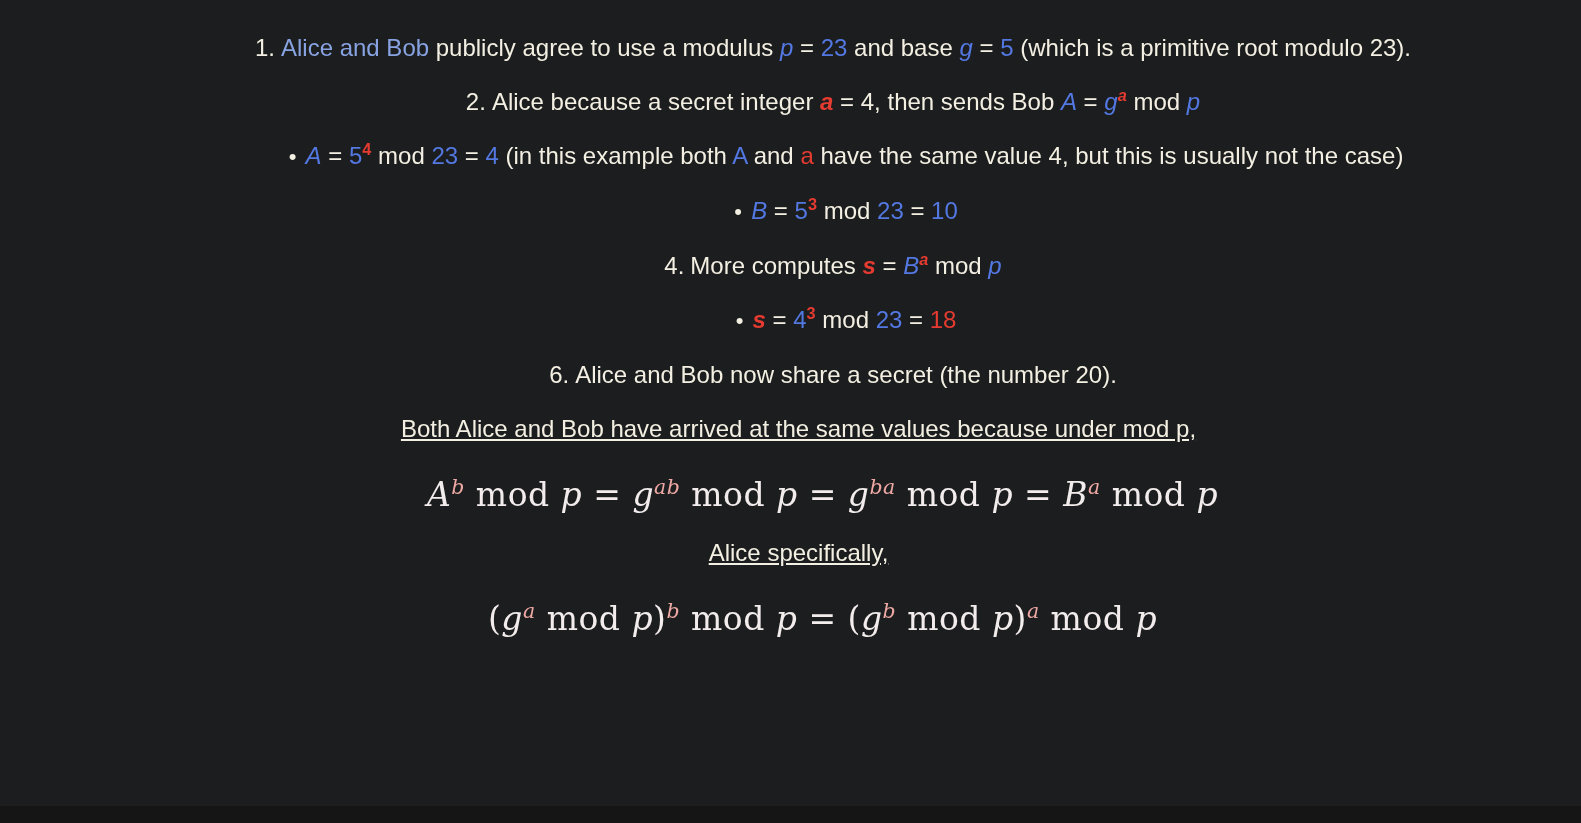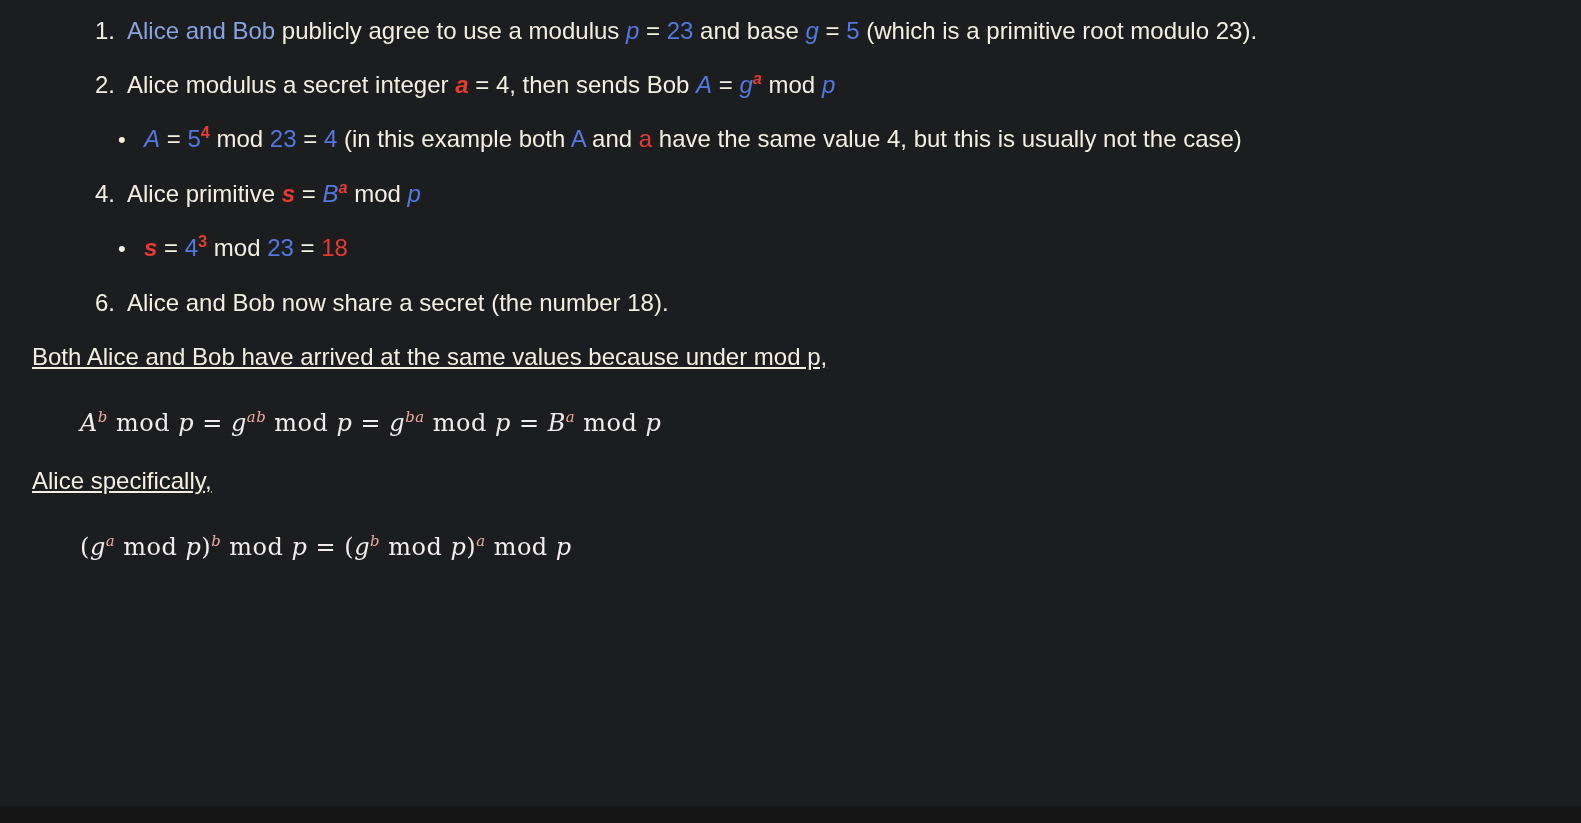--- a/index.html
+++ b/index.html
@@ -9,23 +9,24 @@
     height: 823px;
     overflow: hidden;
     background: var(--page_bg, #1c1d1e);
     font-family: "Liberation Sans", sans-serif;
   }
   .page {
     position: relative;
     width: 100%;
     height: 100%;
     box-sizing: border-box;
-    padding: 13px 16px 0 32px;
+    padding: 30px 16px 0 32px;
     color: var(--text, #f3efe2);
     font-size: 24px;
+    text-align: center;
   }
   .line { white-space: nowrap; }
   .step {
     margin-left: 63px;
     line-height: 36px;
     margin-bottom: 18px;
   }
   .bullet {
     margin-left: 86px;
     line-height: 36px;
@@ -43,21 +44,21 @@
   .paragraph {
     margin: 8px 0 0 0;
     line-height: 36px;
     text-decoration: underline;
   }
   .paragraph + .math { margin-top: 24px; }
   .math {
     margin: 24px 0 16px 48px;
     line-height: 48px;
     font-family: "DejaVu Serif", serif;
-    font-size: 24px;
+    font-size: 33px;
     color: var(--math_text, #f2ecec);
     letter-spacing: 0.5px;
   }
   
   .seg-p  { color: var(--text, #f3efe2); }
   .seg-l  { color: var(--link, #88a3e2); text-decoration: none; cursor: pointer; }
   .seg-bi { color: var(--public_blue, #5378e2); font-style: italic; }
   .seg-b  { color: var(--public_blue, #5378e2); }
   .seg-ri { color: var(--secret_red, #e53b31); font-style: italic; font-weight: bold; }
   .seg-r  { color: var(--secret_red, #e53b31); }
@@ -94,22 +95,23 @@
     height: 17px;
     background: var(--bottom_strip, #151515);
   }
 </style>
 </head>
 <body>
 
 <div class="page">
   <div class="bottom-strip"></div>
 <div class="line step"><span class="marker">1.</span><a class="seg-l" href="#">Alice and Bob</a><span class="seg-p"> publicly agree to use a modulus </span><span class="seg-bi">p</span><span class="seg-p"> = </span><span class="seg-b">23</span><span class="seg-p"> and base </span><span class="seg-bi">g</span><span class="seg-p"> = </span><span class="seg-b">5</span><span class="seg-p"> (which is a primitive root modulo 23).</span></div>
-    <div class="line step"><span class="marker">2.</span><span class="seg-p">Alice modulus a secret integer </span><span class="seg-ri">a</span><span class="seg-p"> = 4, then sends Bob </span><span class="seg-bi">A</span><span class="seg-p"> = </span><span class="seg-bi">g</span><span class="seg-sri">a</span><span class="seg-p"> mod </span><span class="seg-bi">p</span></div>
+    <div class="line step"><span class="marker">2.</span><span class="seg-p">Alice because a secret integer </span><span class="seg-ri">a</span><span class="seg-p"> = 4, then sends Bob </span><span class="seg-bi">A</span><span class="seg-p"> = </span><span class="seg-bi">g</span><span class="seg-sri">a</span><span class="seg-p"> mod </span><span class="seg-bi">p</span></div>
     <div class="line bullet"><span class="bullet-glyph">•</span><span class="seg-bi">A</span><span class="seg-p"> = </span><span class="seg-b">5</span><span class="seg-sr">4</span><span class="seg-p"> mod </span><span class="seg-b">23</span><span class="seg-p"> = </span><span class="seg-b">4</span><span class="seg-p"> (in this example both </span><span class="seg-b">A</span><span class="seg-p"> and </span><span class="seg-rl">a</span><span class="seg-p"> have the same value 4, but this is usually not the case)</span></div>
-    <div class="line step"><span class="marker">4.</span><span class="seg-p">Alice primitive </span><span class="seg-ri">s</span><span class="seg-p"> = </span><span class="seg-bi">B</span><span class="seg-sri">a</span><span class="seg-p"> mod </span><span class="seg-bi">p</span></div>
+    <div class="line bullet"><span class="bullet-glyph">•</span><span class="seg-bi">B</span><span class="seg-p"> = </span><span class="seg-b">5</span><span class="seg-sr">3</span><span class="seg-p"> mod </span><span class="seg-b">23</span><span class="seg-p"> = </span><span class="seg-b">10</span></div>
+    <div class="line step"><span class="marker">4.</span><span class="seg-p">More computes </span><span class="seg-ri">s</span><span class="seg-p"> = </span><span class="seg-bi">B</span><span class="seg-sri">a</span><span class="seg-p"> mod </span><span class="seg-bi">p</span></div>
     <div class="line bullet"><span class="bullet-glyph">•</span><span class="seg-ri">s</span><span class="seg-p"> = </span><span class="seg-b">4</span><span class="seg-sr">3</span><span class="seg-p"> mod </span><span class="seg-b">23</span><span class="seg-p"> = </span><span class="seg-r">18</span></div>
-    <div class="line step"><span class="marker">6.</span><span class="seg-p">Alice and Bob now share a secret (the number 18).</span></div>
+    <div class="line step"><span class="marker">6.</span><span class="seg-p">Alice and Bob now share a secret (the number 20).</span></div>
     <div class="line paragraph"><span class="seg-p">Both Alice and Bob have arrived at the same values because under mod p,</span></div>
     <div class="line math"><span class="seg-mi">A</span><span class="seg-ms">b</span><span class="seg-mr"> mod </span><span class="seg-mi">p</span><span class="seg-mr"> = </span><span class="seg-mi">g</span><span class="seg-ms">ab</span><span class="seg-mr"> mod </span><span class="seg-mi">p</span><span class="seg-mr"> = </span><span class="seg-mi">g</span><span class="seg-ms">ba</span><span class="seg-mr"> mod </span><span class="seg-mi">p</span><span class="seg-mr"> = </span><span class="seg-mi">B</span><span class="seg-ms">a</span><span class="seg-mr"> mod </span><span class="seg-mi">p</span></div>
     <div class="line paragraph"><span class="seg-p">Alice specifically,</span></div>
     <div class="line math"><span class="seg-mr">(</span><span class="seg-mi">g</span><span class="seg-ms">a</span><span class="seg-mr"> mod </span><span class="seg-mi">p</span><span class="seg-mr">)</span><span class="seg-ms">b</span><span class="seg-mr"> mod </span><span class="seg-mi">p</span><span class="seg-mr"> = (</span><span class="seg-mi">g</span><span class="seg-ms">b</span><span class="seg-mr"> mod </span><span class="seg-mi">p</span><span class="seg-mr">)</span><span class="seg-ms">a</span><span class="seg-mr"> mod </span><span class="seg-mi">p</span></div>
   </div>
 
 </body></html>

